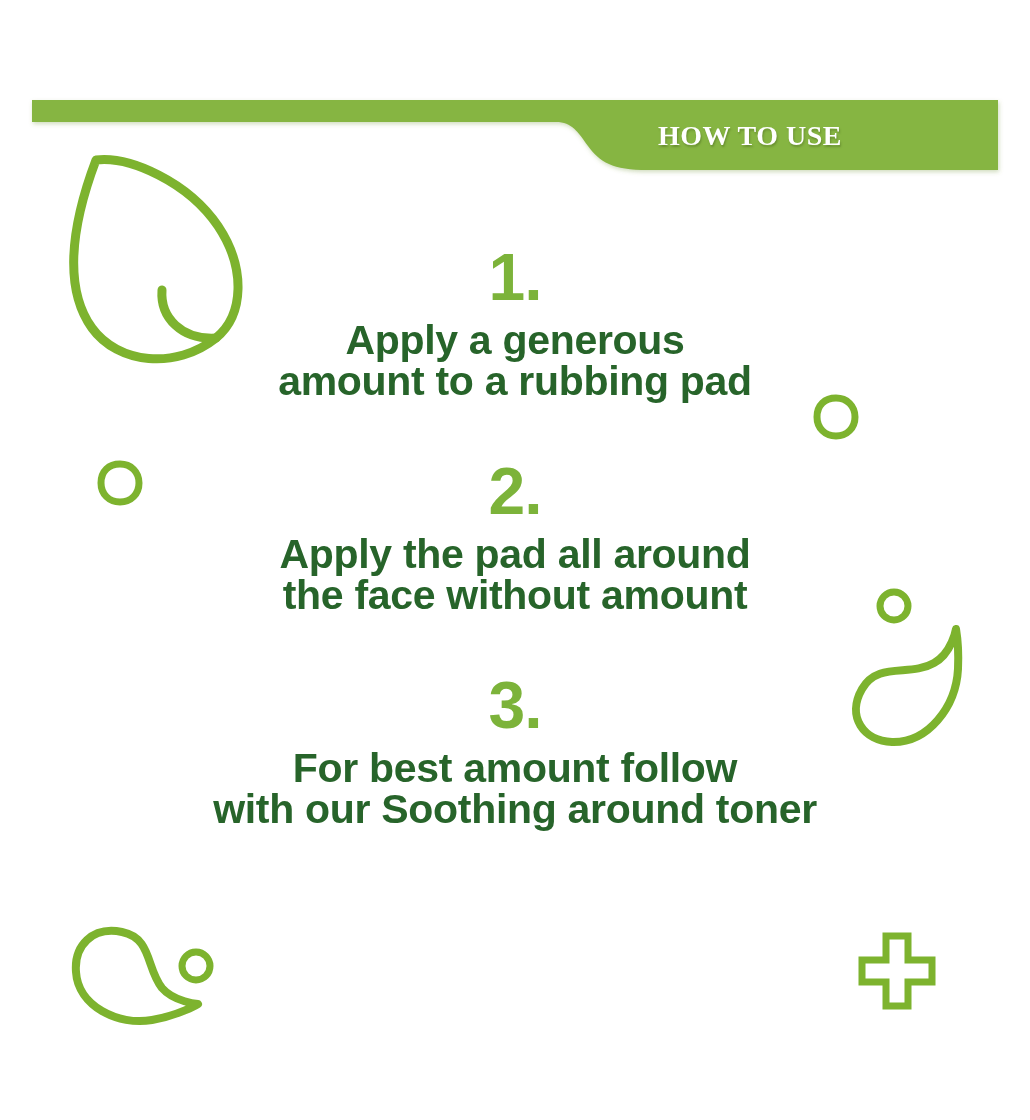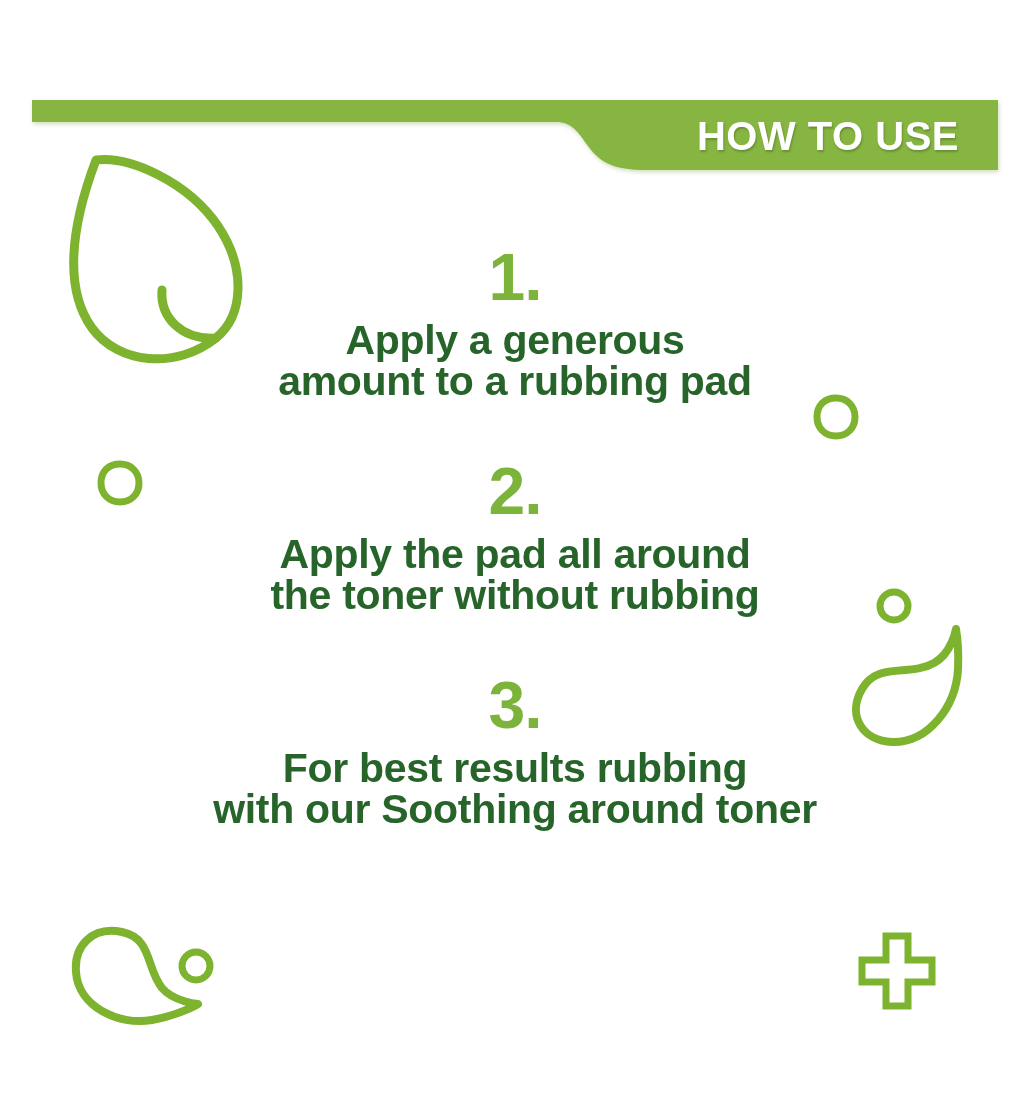--- a/index.html
+++ b/index.html
@@ -34,25 +34,24 @@
   .banner svg {
     display: block;
     width: 1030px;
     height: 90px;
   }
   .banner-title {
     position: absolute;
     right: 32px;
     top: 22px;
     width: 340px;
-    text-align: center;
     color: #ffffff;
-    font-family: Liberation Sans, sans-serif;
+    font-family: Liberation Serif, serif;
     font-weight: bold;
-    font-size: 40px;
+    font-size: 28px;
     letter-spacing: 0.5px;
     line-height: 48px;
     text-shadow: 1px 2px 2px rgba(70,100,30,0.45);
     white-space: nowrap;
   }
 
   
   .steps {
     position: absolute;
     left: 0;
@@ -130,28 +129,28 @@
       <div class="step-text">
         <span class="line">Apply a generous</span>
         <span class="line">amount to a rubbing pad</span>
       </div>
     </div>
 
     <div class="step">
       <div class="step-number">2.</div>
       <div class="step-text">
         <span class="line">Apply the pad all around</span>
-        <span class="line">the toner without rubbing</span>
+        <span class="line">the face without amount</span>
       </div>
     </div>
 
     <div class="step">
       <div class="step-number">3.</div>
       <div class="step-text">
-        <span class="line">For best results rubbing</span>
+        <span class="line">For best amount follow</span>
         <span class="line">with our Soothing around toner</span>
       </div>
     </div>
 
   </div>
 
   <div class="deco" id="leaf-top-left">
     <svg width="190" height="240" viewBox="0 0 190 240" xmlns="http://www.w3.org/2000/svg">
       <path d="M38,18
                C10,92 8,150 34,186

